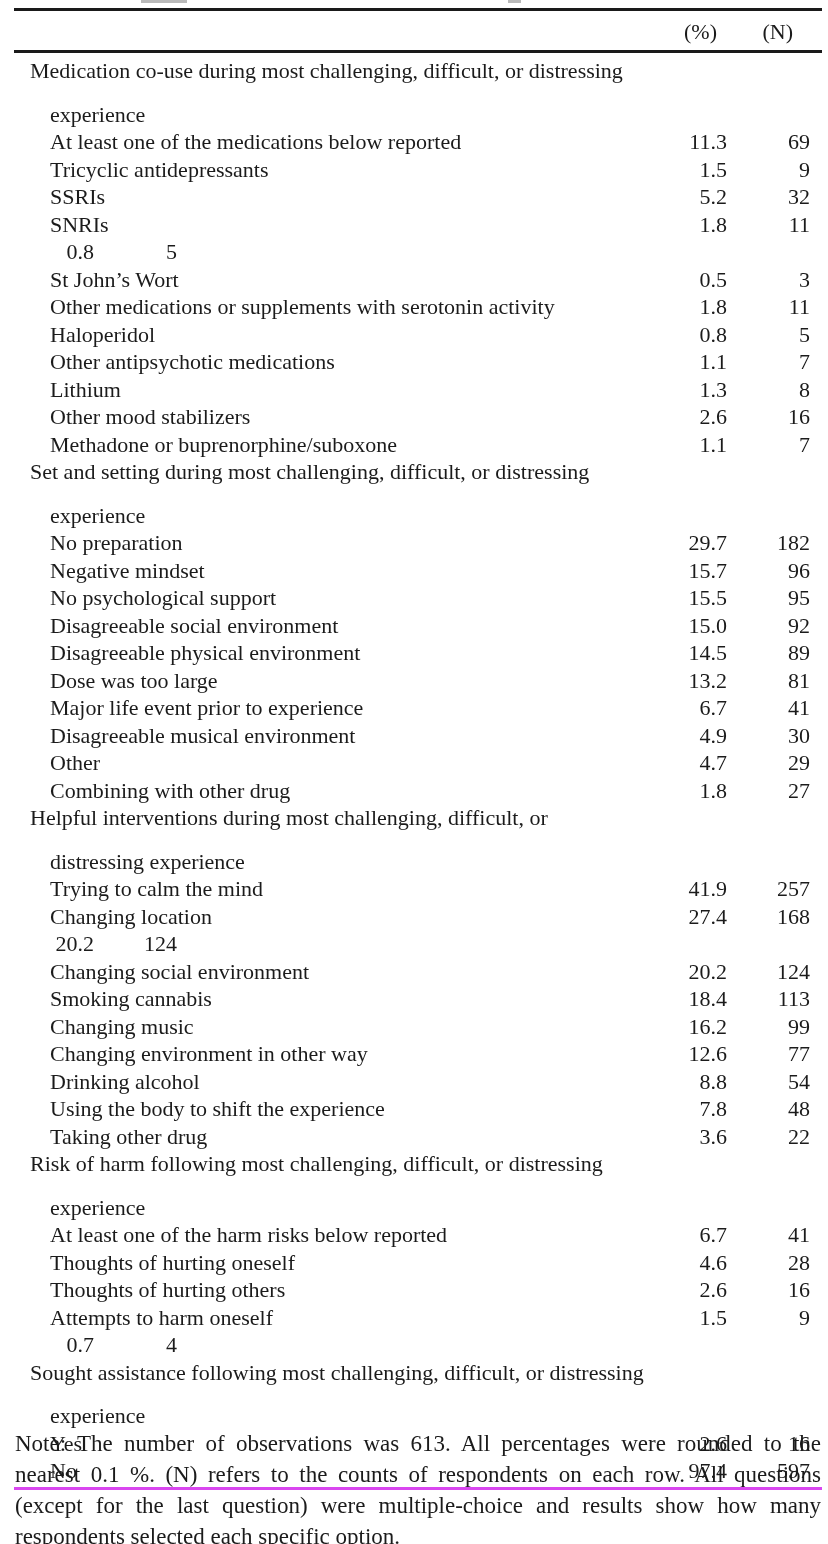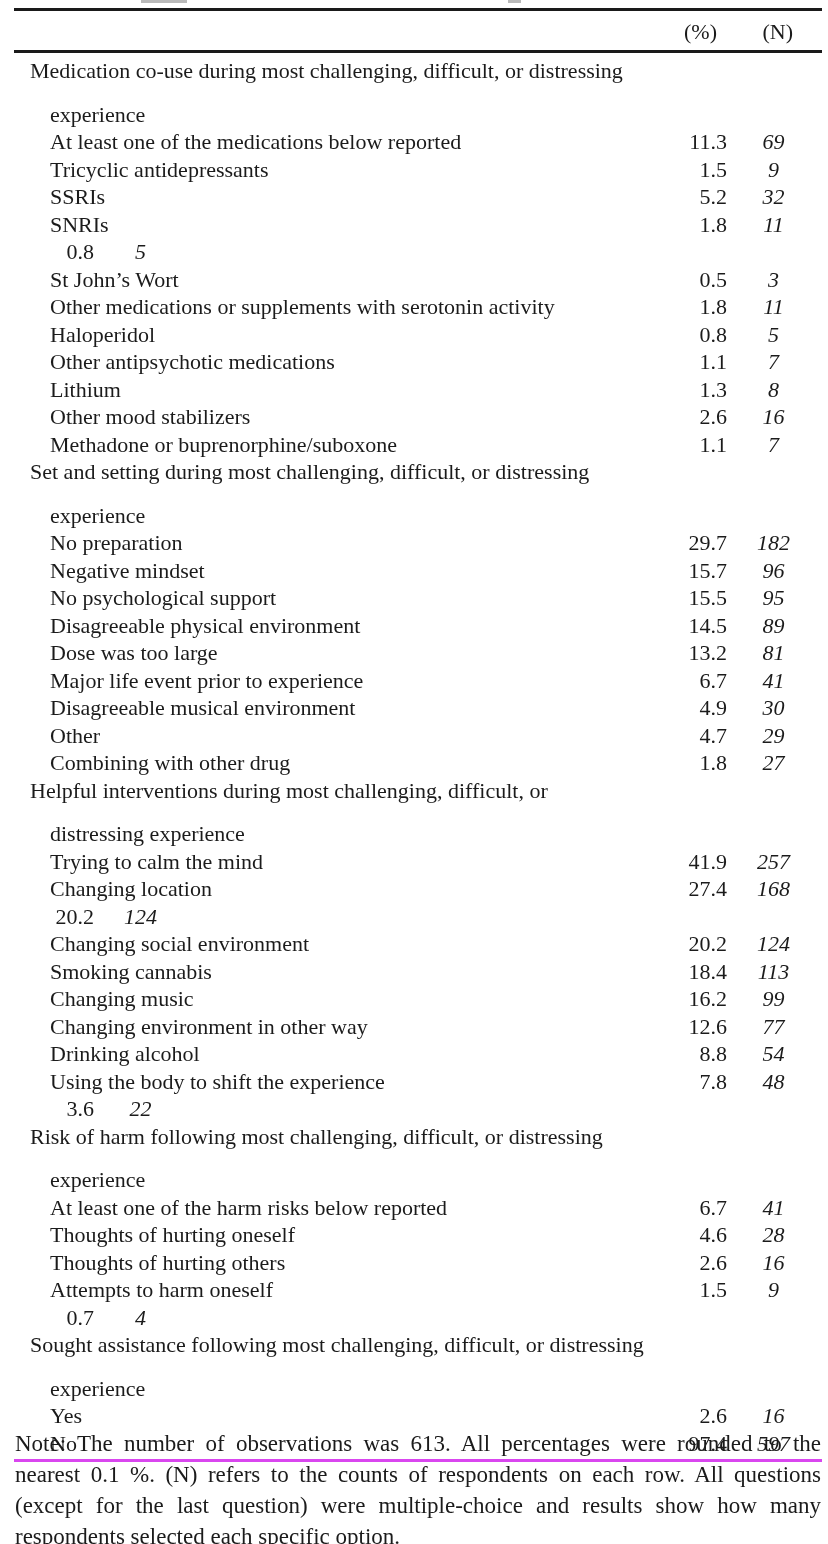--- a/index.html
+++ b/index.html
@@ -87,23 +87,22 @@
     flex: 0 0 90px;
     width: 90px;
     box-sizing: border-box;
     text-align: right;
     padding-right: 10px;
   }
   .c-n {
     flex: 0 0 85px;
     width: 85px;
     box-sizing: border-box;
-    text-align: center;
+    text-align: right;
     padding-right: 12px;
-    font-style: italic;
   }
   .note {
     position: absolute;
     top: 1428px;
     left: 15px;
     width: 806px;
     font-size: 23px;
     line-height: 31px;
     text-align: justify;
   }
@@ -197,20 +196,25 @@
             <div class="item-label">Negative mindset</div>
             <div class="c-pct">15.7</div>
             <div class="c-n">96</div>
           </div>
           <div class="item-row">
             <div class="item-label">No psychological support</div>
             <div class="c-pct">15.5</div>
             <div class="c-n">95</div>
           </div>
           <div class="item-row">
+            <div class="item-label">Disagreeable social environment</div>
+            <div class="c-pct">15.0</div>
+            <div class="c-n">92</div>
+          </div>
+          <div class="item-row">
             <div class="item-label">Disagreeable physical environment</div>
             <div class="c-pct">14.5</div>
             <div class="c-n">89</div>
           </div>
           <div class="item-row">
             <div class="item-label">Dose was too large</div>
             <div class="c-pct">13.2</div>
             <div class="c-n">81</div>
           </div>
           <div class="item-row">
@@ -275,20 +279,21 @@
             <div class="item-label">Drinking alcohol</div>
             <div class="c-pct">8.8</div>
             <div class="c-n">54</div>
           </div>
           <div class="item-row">
             <div class="item-label">Using the body to shift the experience</div>
             <div class="c-pct">7.8</div>
             <div class="c-n">48</div>
           </div>
           <div class="item-row">
+            <div class="item-label">Taking other drug</div>
             <div class="c-pct">3.6</div>
             <div class="c-n">22</div>
           </div>
         </div>
         <div class="section">
           <div class="sec-line1">Risk of harm following most challenging, difficult, or distressing</div>
           <div class="sec-line2">experience</div>
           <div class="item-row">
             <div class="item-label">At least one of the harm risks below reported</div>
             <div class="c-pct">6.7</div>

